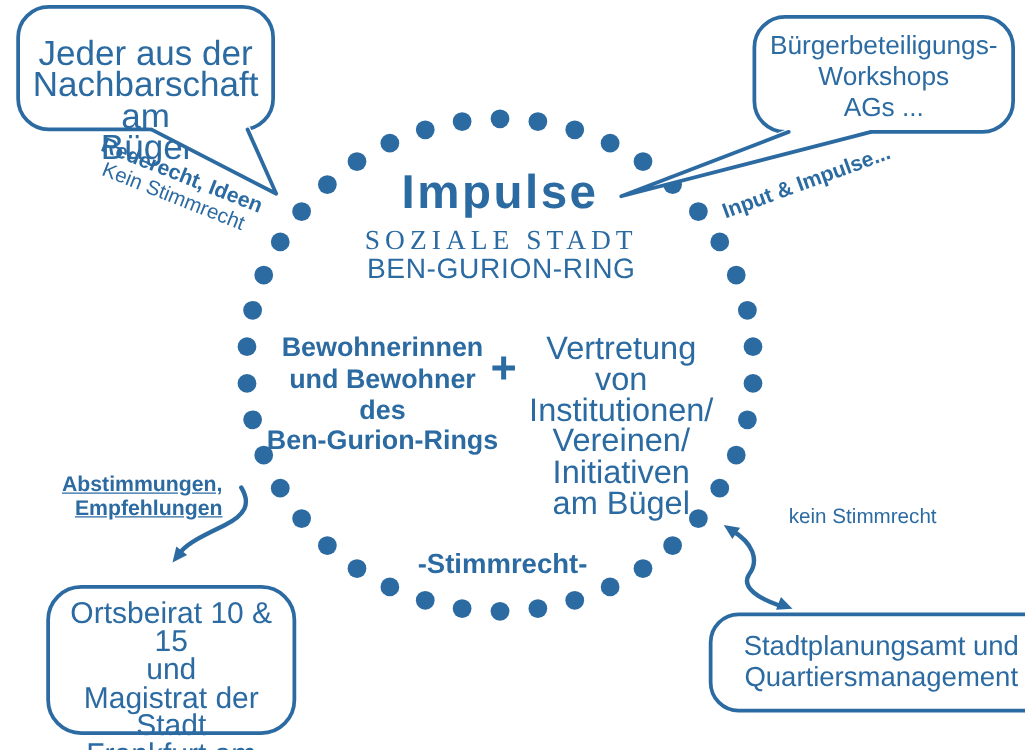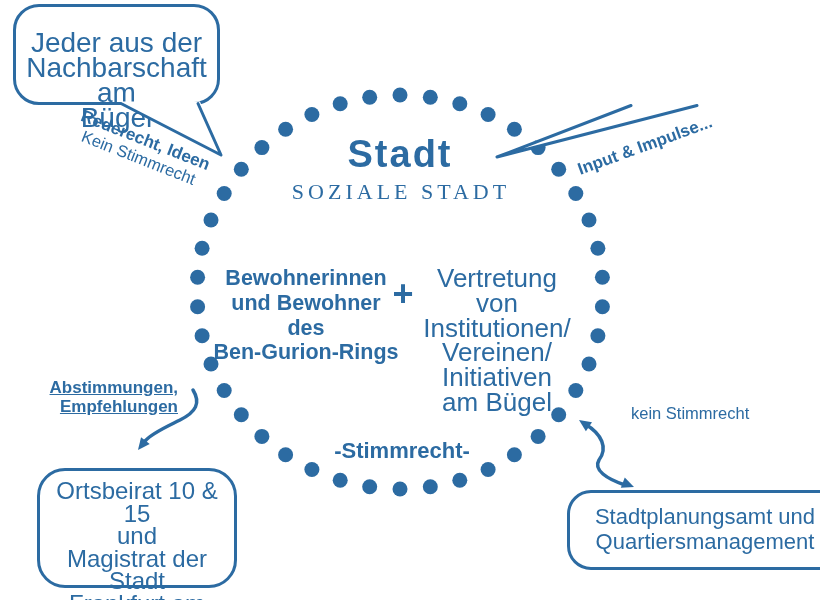--- a/index.html
+++ b/index.html
@@ -54,34 +54,40 @@
 </head>
 <body>
 
 <div class="canvas">
 
   <div class="bubble bubble-tl">
     <span class="pre">Jeder aus der
 Nachbarschaft am
 Bügel</span>
   </div>
+  <div class="bubble bubble-tr">
+    <span class="pre">Bürgerbeteiligungs-
+Workshops
+AGs ...</span>
+  </div>
 
   <div class="box box-bl">
     <span class="pre">Ortsbeirat 10 &amp; 15
 und
 Magistrat der Stadt
 Frankfurt am Main</span>
   </div>
   <div class="box box-br">
     <span class="pre">Stadtplanungsamt und
 Quartiersmanagement</span>
   </div>
 
-  <div class="cx title">Stadt</div>
+  <div class="cx title">Impulse</div>
   <div class="cx subtitle1">SOZIALE STADT</div>
+  <div class="cx subtitle2">BEN-GURION-RING</div>
   <div class="cx col-left pre">Bewohnerinnen
 und Bewohner
 des
 Ben-Gurion-Rings</div>
   <div class="cx plus">+</div>
   <div class="cx col-right pre">Vertretung
 von
 Institutionen/
 Vereinen/
 Initiativen

